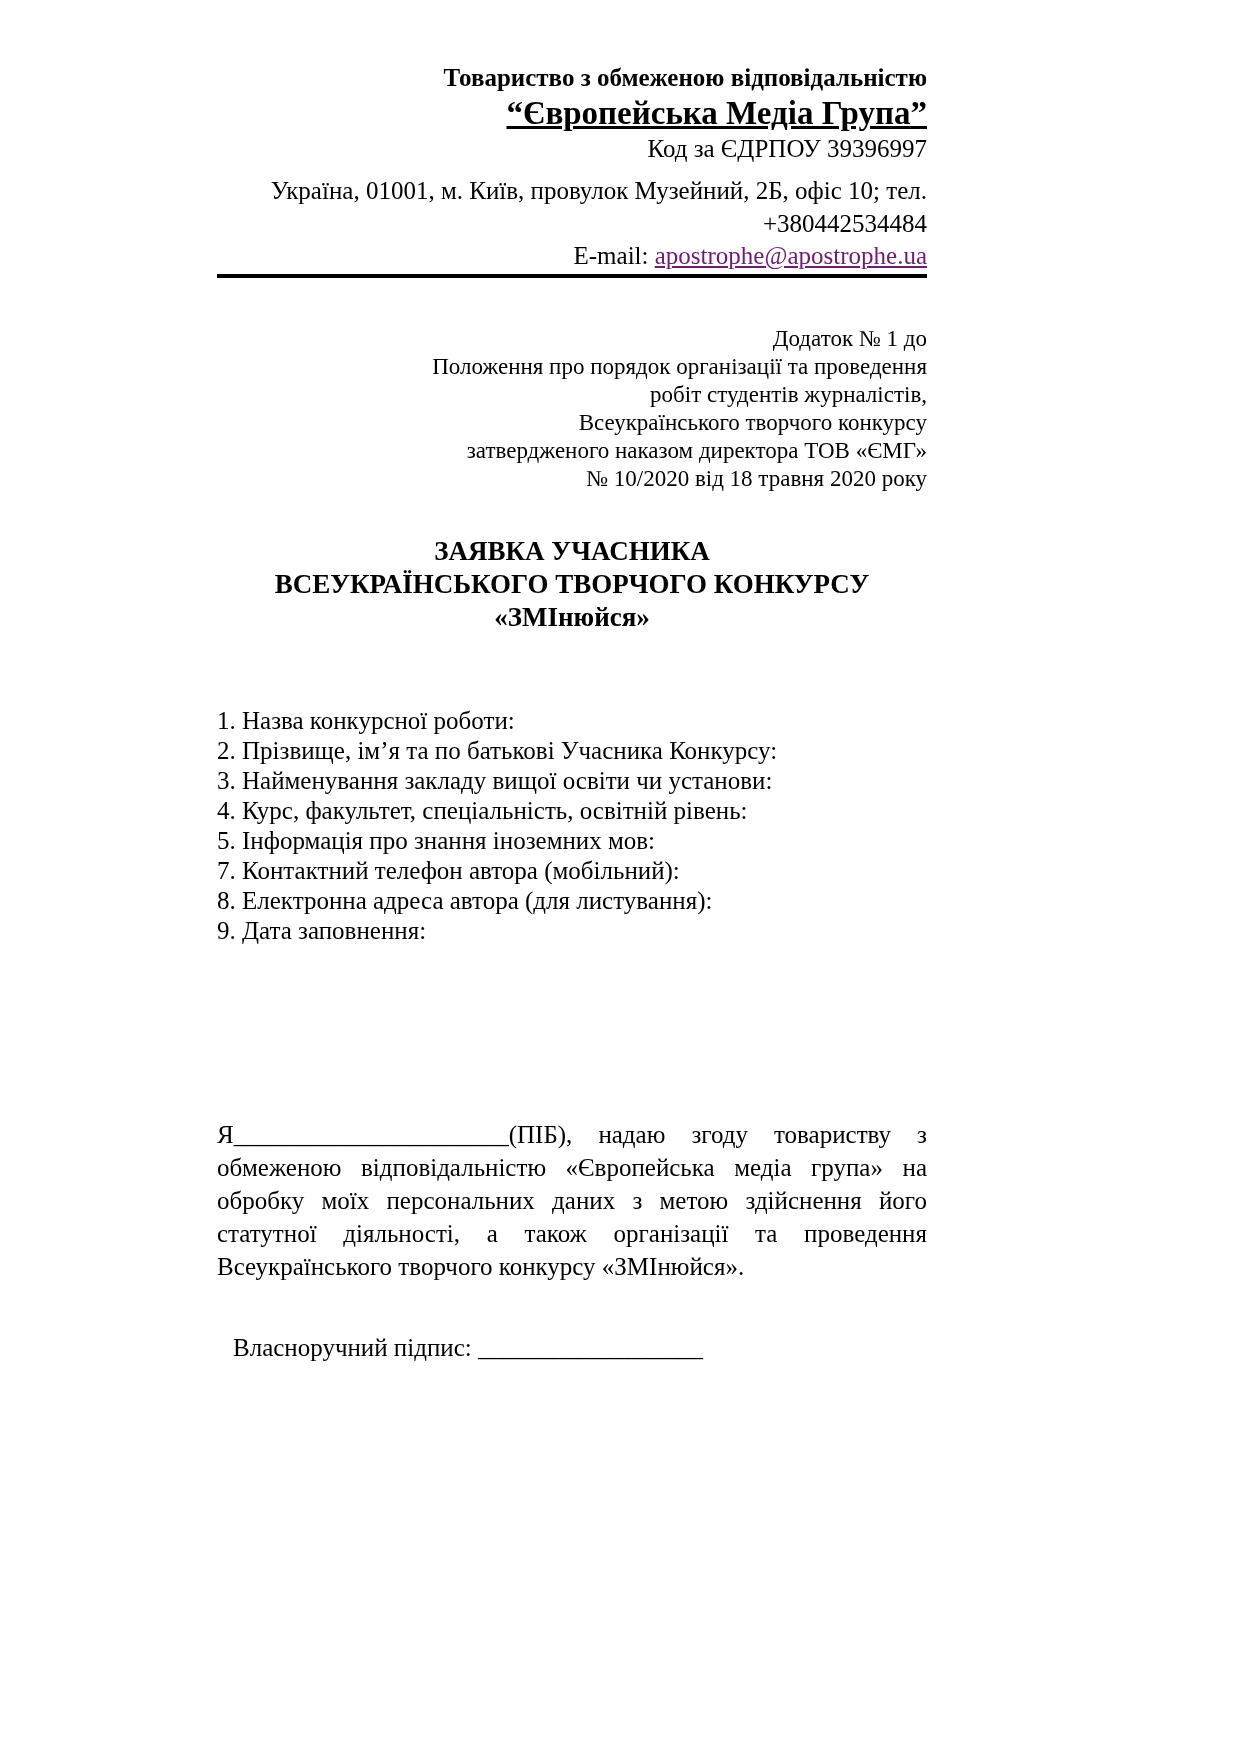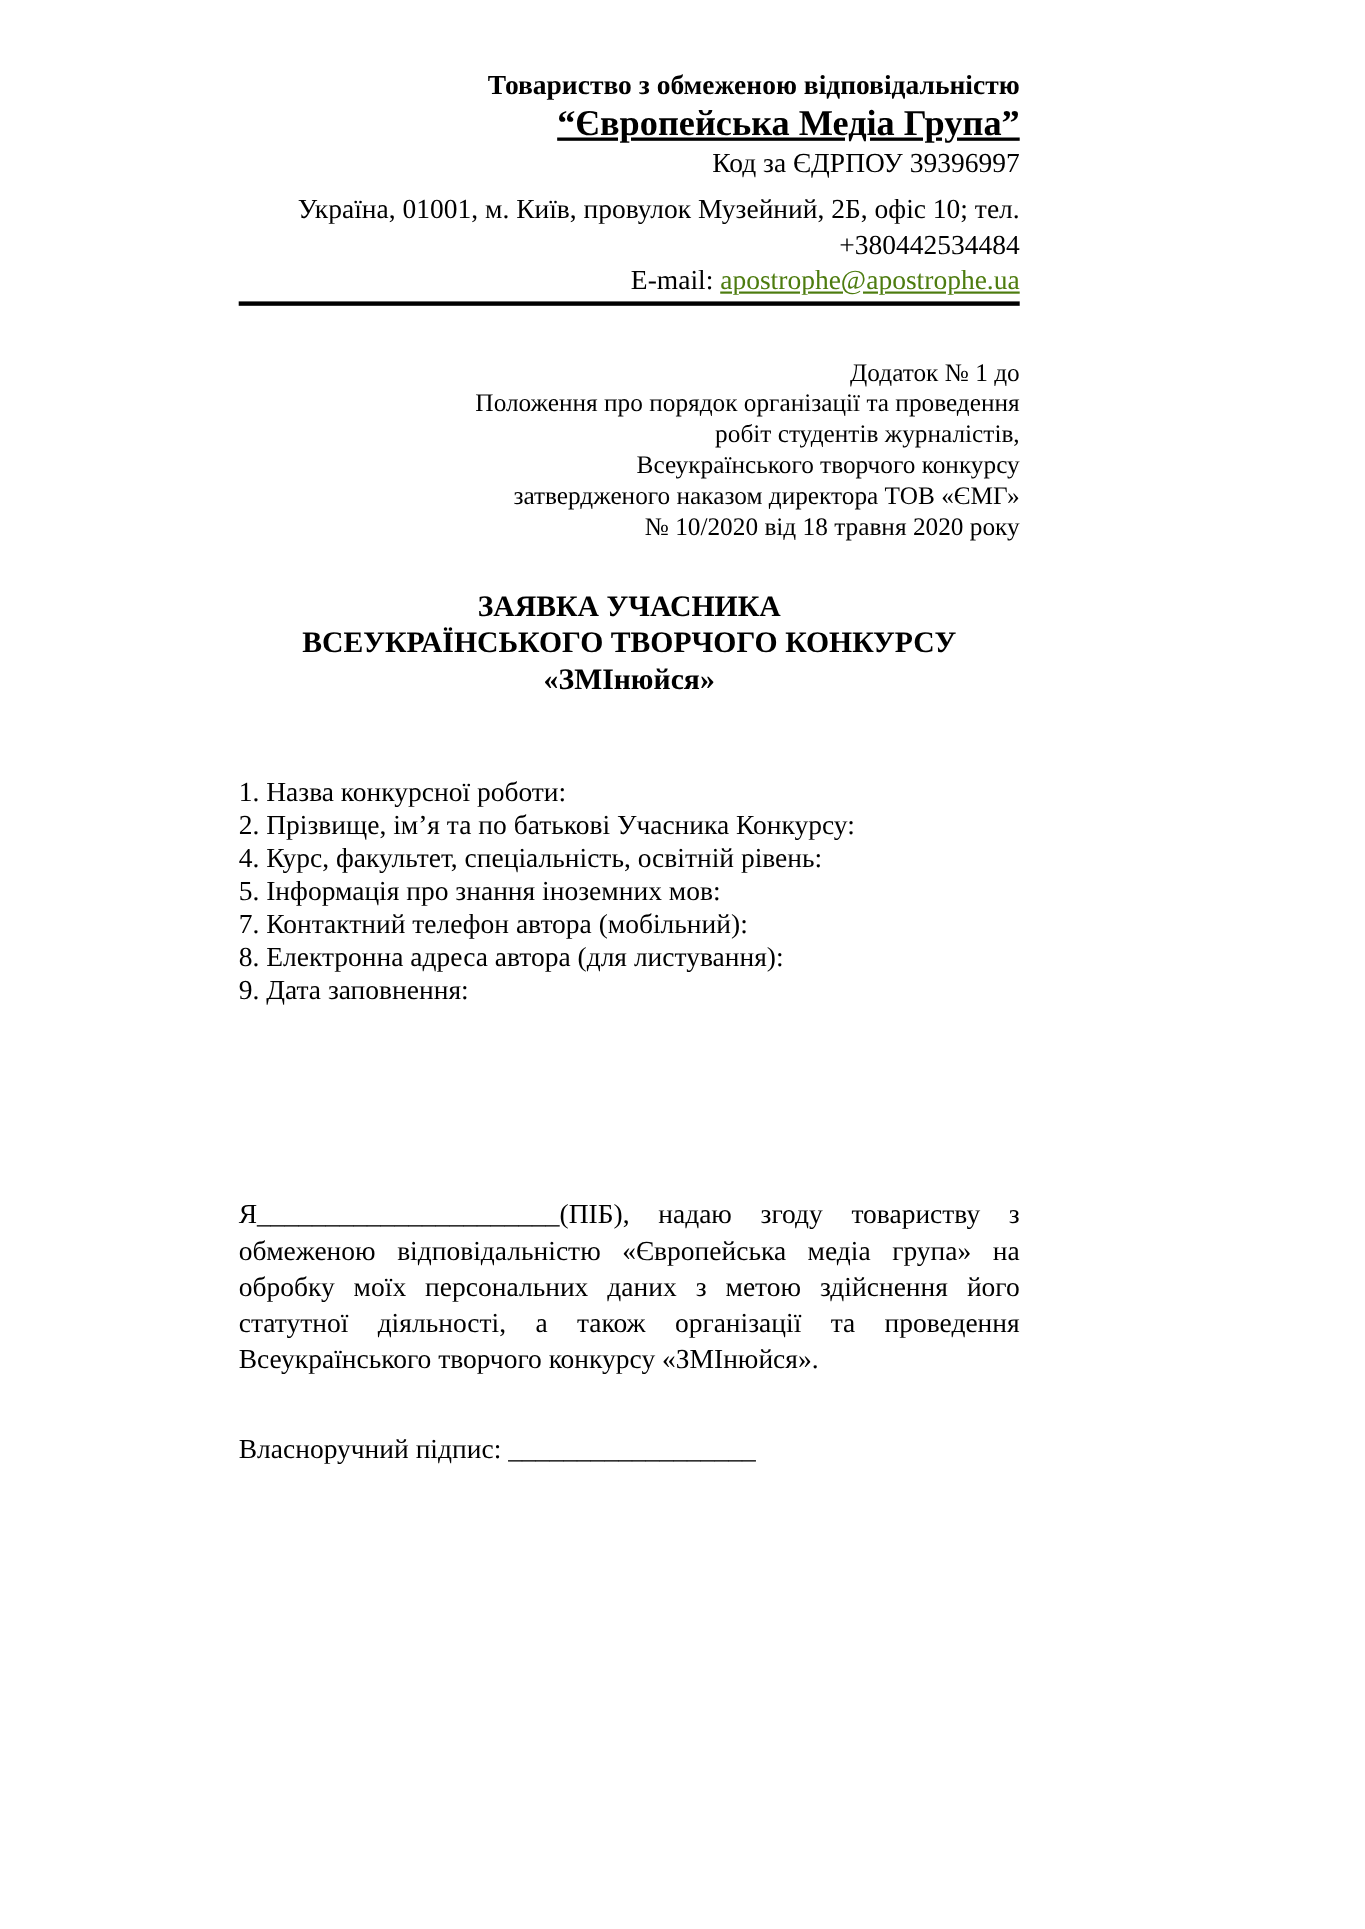--- a/index.html
+++ b/index.html
@@ -16,32 +16,32 @@
     background: #ffffff;
     padding: 62px 209px 0 112px;
   }
   
   .doc-header { text-align: right; }
   .company-type { font-weight: bold; font-size: 25px; line-height: 31px; }
   .company-name { font-weight: bold; font-size: 33px; line-height: 40px; text-decoration: underline; }
   .company-code { font-size: 25px; line-height: 31px; }
   .address-line { font-size: 25px; line-height: 33px; margin-top: 10px; }
   .email-line { font-size: 25px; line-height: 31px; }
-  .email-link { color: #4d7c0f; text-decoration: underline; cursor: pointer; }
+  .email-link { color: #701a75; text-decoration: underline; cursor: pointer; }
   .header-rule { border: none; border-top: 4px solid #000000; margin-top: 3px; }
   
   .appendix { text-align: right; font-size: 23px; line-height: 28px; margin-top: 47px; }
   
   .doc-title { text-align: center; font-weight: bold; font-size: 27px; line-height: 33px; margin-top: 42px; }
   
   .form-list { font-size: 25px; line-height: 30px; margin-top: 72px; }
   
   .consent { font-size: 25px; line-height: 33px; text-align: justify; margin-top: 172px; }
   
-  .signature { font-size: 25px; line-height: 30px; margin-top: 50px; }
+  .signature { font-size: 25px; line-height: 30px; margin-top: 50px; margin-left: 16px; }
 </style>
 </head>
 <body>
 
 <div class="page">
 
   <header class="doc-header">
     <div class="company-type">Товариство з обмеженою відповідальністю</div>
     <div class="company-name">“Європейська Медіа Група”</div>
     <div class="company-code">Код за ЄДРПОУ 39396997</div>
@@ -62,20 +62,21 @@
   </section>
 
   <h1 class="doc-title">
     <div>ЗАЯВКА УЧАСНИКА</div>
     <div>ВСЕУКРАЇНСЬКОГО ТВОРЧОГО КОНКУРСУ «ЗМІнюйся»</div>
   </h1>
 
   <section class="form-list">
     <div>1. Назва конкурсної роботи:</div>
     <div>2. Прізвище, ім’я та по батькові Учасника Конкурсу:</div>
+    <div>3. Найменування закладу вищої освіти чи установи:</div>
     <div>4. Курс, факультет, спеціальність, освітній рівень:</div>
     <div>5. Інформація про знання іноземних мов:</div>
     <div>7. Контактний телефон автора (мобільний):</div>
     <div>8. Електронна адреса автора (для листування):</div>
     <div>9. Дата заповнення:</div>
   </section>
 
   <p class="consent">Я______________________(ПІБ), надаю згоду товариству з обмеженою відповідальністю «Європейська медіа група» на обробку моїх персональних даних з метою здійснення його статутної діяльності, а також організації та проведення Всеукраїнського творчого конкурсу «ЗМІнюйся».</p>
 
   <p class="signature">

